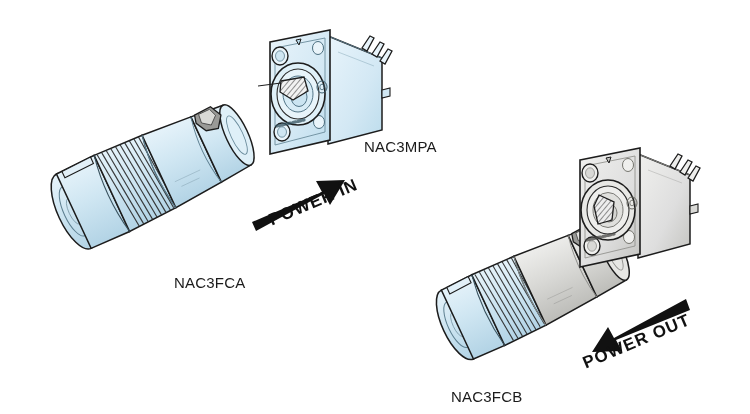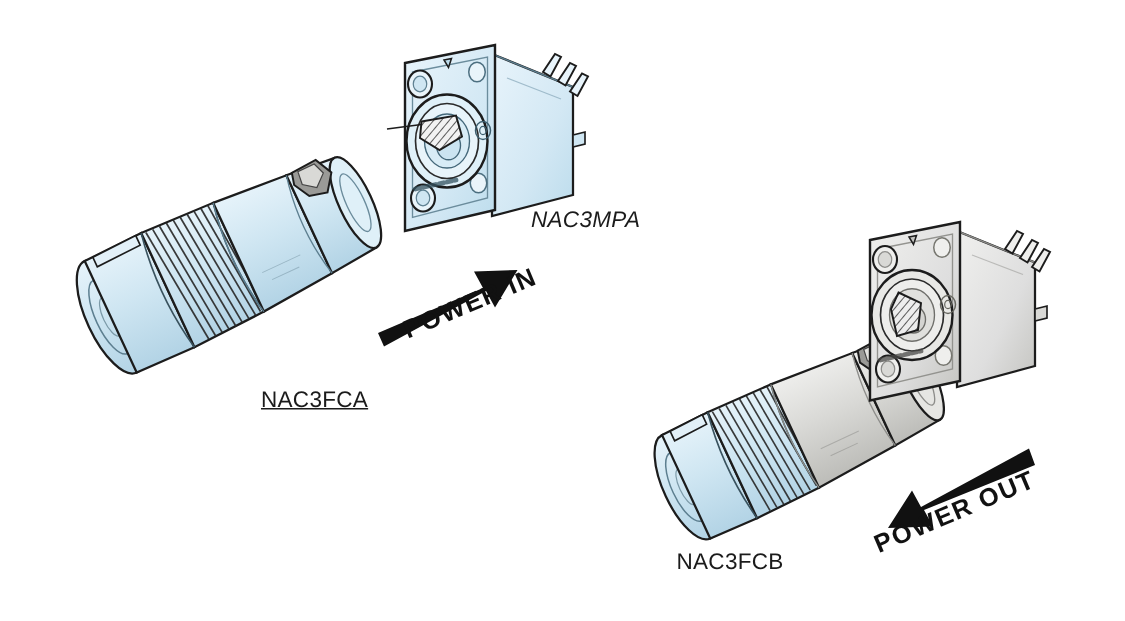--- a/index.html
+++ b/index.html
@@ -36,23 +36,23 @@
     position: absolute;
     font-family: "Liberation Sans", sans-serif;
     font-size: 17px;
     font-weight: bold;
     letter-spacing: 1.1px;
     color: #111111;
     white-space: nowrap;
     transform-origin: left top;
     user-select: none;
   }
-  #label-nac3fca { left: 174px; top: 258px; text-decoration: underline; }
-  #label-nac3mpa { left: 354px; top: 138px; font-style: italic; }
-  #label-nac3fcb { left: 451px; top: 366px; text-align: center; }
+  #label-nac3fca { left: 174px; top: 274px; }
+  #label-nac3mpa { left: 364px; top: 138px; }
+  #label-nac3fcb { left: 451px; top: 388px; text-align: center; }
   #label-nac3mpb { left: 669px; top: 249px; }
   #label-power-in  { left: 266px; top: 212px; transform: rotate(-23deg); }
   #label-power-out { left: 580px; top: 355px; transform: rotate(-23deg); }
 </style>
 </head>
 <body>
 
 <div id="canvas" style="width: 750px; height: 414px; --bg: #ffffff;">
 
   <svg id="diagram-svg" viewBox="0 0 750 414">

